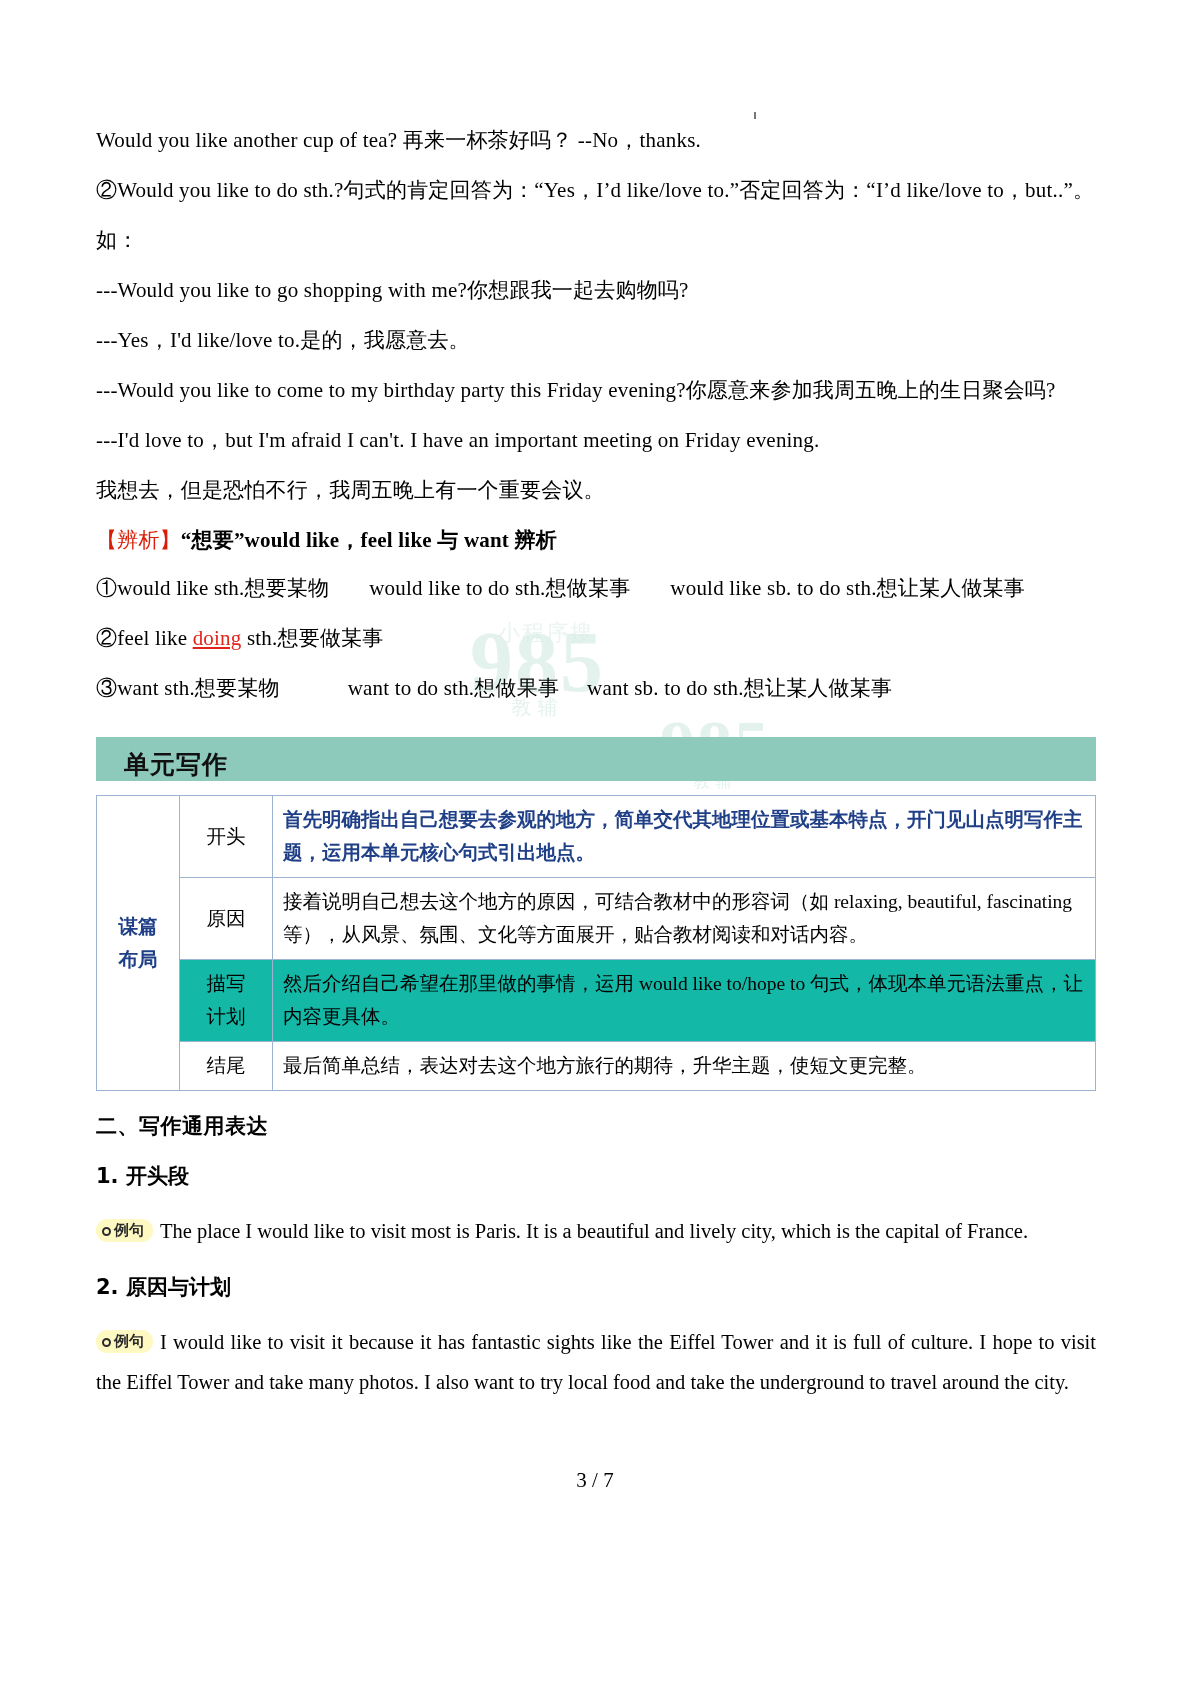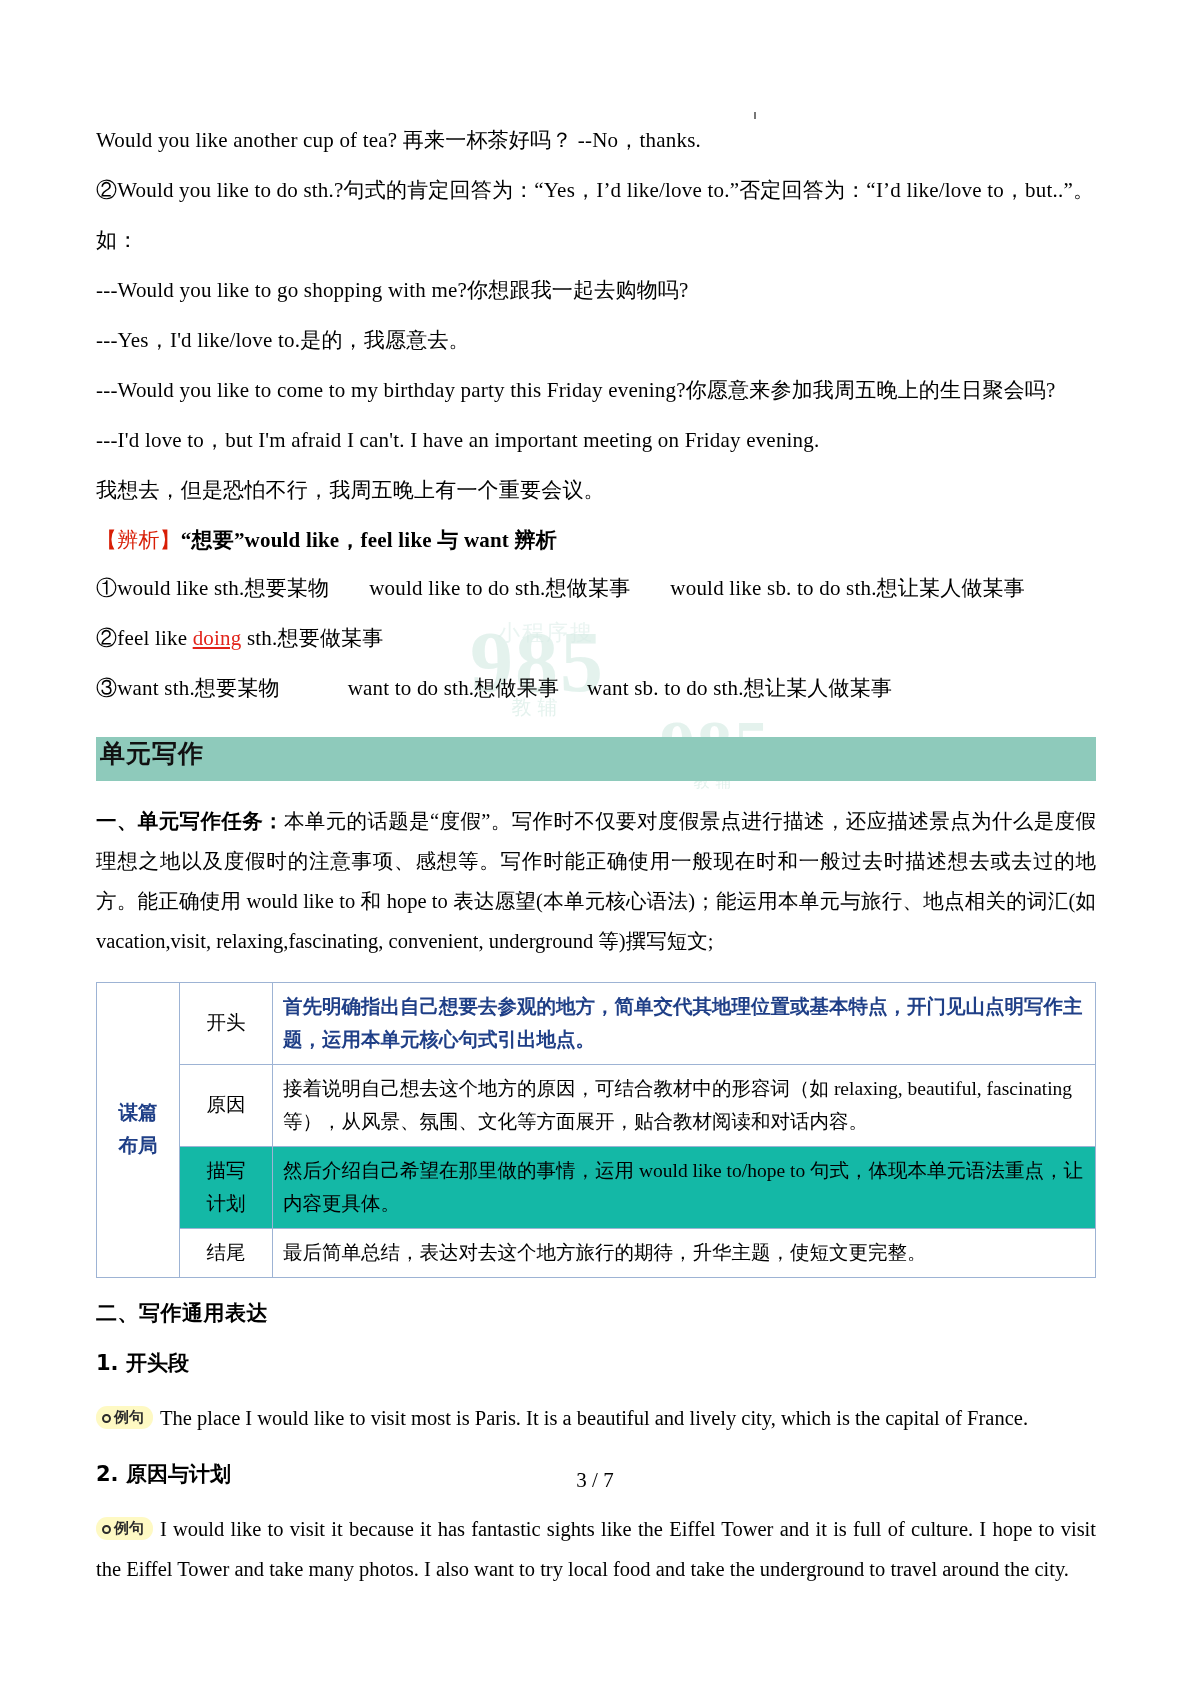--- a/index.html
+++ b/index.html
@@ -93,22 +93,22 @@
   }
   .gap-lg { display: inline-block; width: 40px; }
   .gap-md { display: inline-block; width: 28px; }
 
   
   .banner {
     margin-top: 30px;
     background: #8ecabb;
     height: 44px;
     display: flex;
-    align-items: flex-start;
-    padding-left: 4px;
+    align-items: flex-end;
+    padding-left: 28px;
     position: relative;
     z-index: 3;
   }
   .banner-title {
     font-family: "DejaVu Sans", "Liberation Sans", sans-serif;
     font-size: 25px;
     font-weight: 700;
     color: #111;
     letter-spacing: 1px;
   }
@@ -277,23 +277,20 @@
     </p>
 
     <p class="line">
       <span>③</span><span>want sth.想要某物</span><span class="gap-lg"></span><span class="gap-md"></span><span>want to do sth.想做果事</span><span class="gap-md"></span><span>want sb. to do sth.想让某人做某事</span>
     </p>
 
     <div class="banner">
       <span class="banner-title">单元写作</span>
     </div>
 
-    <p class="task-para">
-      <b>一、单元写作任务：</b><span>本单元的话题是“度假”。写作时不仅要对度假景点进行描述，还应描述景点为什么是度假理想之地以及度假时的注意事项、感想等。写作时能正确使用一般现在时和一般过去时描述想去或去过的地方。能正确使用 would like to 和 hope to 表达愿望(本单元核心语法)；能运用本单元与旅行、地点相关的词汇(如 vacation,visit, relaxing,fascinating, convenient, underground 等)撰写短文;</span>
-    </p>
 
     <table class="plan">
       <tbody>
         <tr>
           <td class="col-label" rowspan="4">
             <div>谋篇</div>
             <div>布局</div>
           </td>
           <td class="col-stage">开头</td>
           <td class="row-opening">首先明确指出自己想要去参观的地方，简单交代其地理位置或基本特点，开门见山点明写作主题，运用本单元核心句式引出地点。</td>

